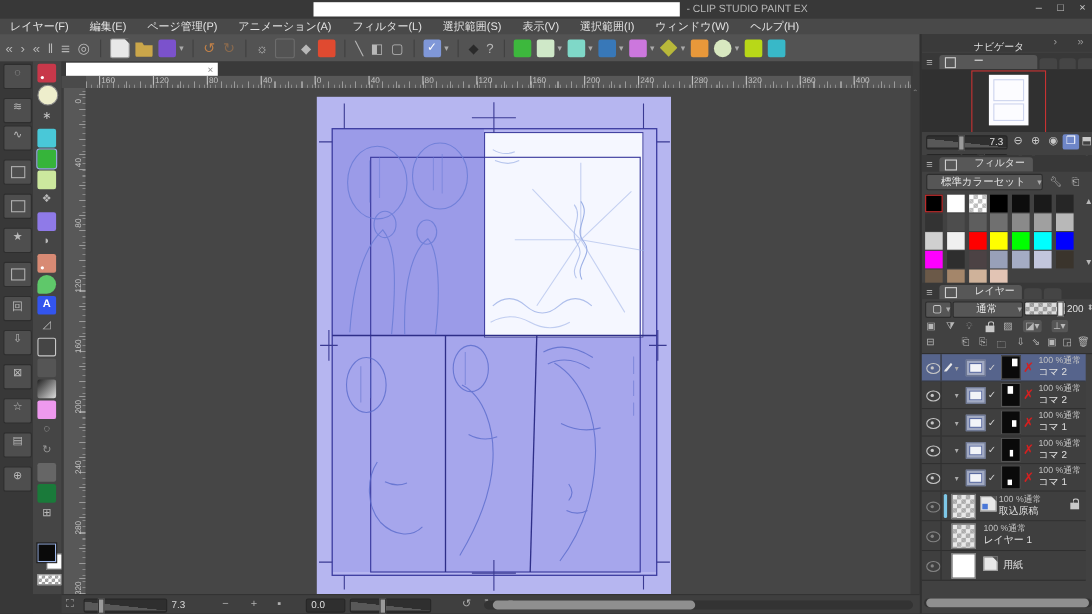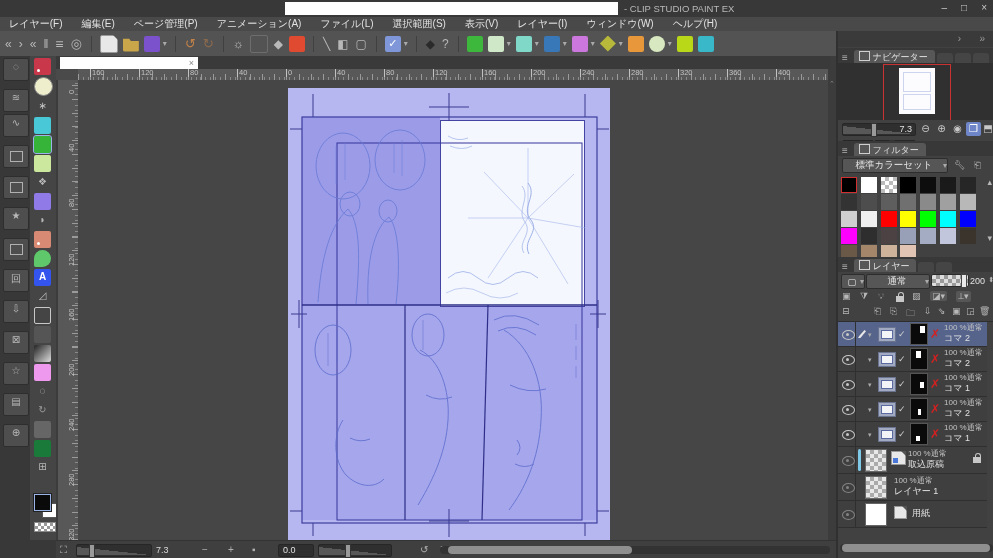--- a/index.html
+++ b/index.html
@@ -64,21 +64,21 @@
   .vscroll{left:828px;top:80px;width:8px;height:460px;background:#3c3c3c;color:#888;font-size:7px;text-align:center;}
   .page{position:absolute;left:210px;top:8px;width:322px;height:452px;background:#b6b6f0;}
   .pnl-topleft{position:absolute;left:14px;top:29px;width:138px;height:188px;background:#9b9be8;}
   .pnl-bottom{position:absolute;left:14px;top:217px;width:295px;height:215px;background:#a6a6ec;}
   .pnl-white{position:absolute;left:152px;top:32px;width:143px;height:185px;background:#f5f7ff;border:1px solid #4343a2;}
   
   .right{left:836px;top:31px;width:157px;height:527px;background:#414141;border-left:2px solid #303030;}
   .rp{position:absolute;}
   .collapse-row{left:0;top:0;width:157px;height:16px;background:#3a3a3a;color:#999;}
   .ptabs{height:15px;background:#383838;display:flex;align-items:flex-end;gap:2px;width:157px;}
-  .ptab{background:#575757;border-radius:3px 3px 0 0;padding:1px 7px 1px 5px;font-size:9px;color:#e0e0e0;display:flex;gap:3px;align-items:flex-start;height:11px;}
+  .ptab{background:#575757;border-radius:3px 3px 0 0;padding:1px 7px 1px 5px;font-size:9px;color:#e0e0e0;display:flex;gap:16px;align-items:flex-end;height:11px;}
   .ptab .ti{width:9px;height:8px;border:1px solid #cfcfcf;display:inline-block;}
   .ptab-dim{width:16px;height:10px;background:#454545;border-radius:3px 3px 0 0;}
   .burger{color:#b0b0b0;font-size:10px;padding:0 4px;}
   .navprev{background:#303030;overflow:hidden;}
   .navthumb{position:absolute;left:61px;top:5px;width:36px;height:46px;background:#fcfcff;}
   .navthumb::before{content:"";position:absolute;left:4px;top:4px;right:4px;height:18px;border:1px solid #cdd4ee;}
   .navthumb::after{content:"";position:absolute;left:4px;bottom:4px;right:4px;height:14px;border:1px solid #cdd4ee;}
   .navview{position:absolute;left:45px;top:1px;width:66px;height:56px;border:1.5px solid #c83232;}
   .slider{position:relative;background:#2f2f2f;border:1px solid #262626;border-radius:2px;height:11px;}
   .slider .wedge{position:absolute;left:0;bottom:1px;width:100%;height:8px;
@@ -141,24 +141,24 @@
       <span>□</span>
       <span>×</span>
     </div>
   </div>
 
   <div class="abs menubar">
     <span>レイヤー(F)</span>
     <span>編集(E)</span>
     <span>ページ管理(P)</span>
     <span>アニメーション(A)</span>
-    <span>ファイル(L)</span>
+    <span>フィルター(L)</span>
     <span>選択範囲(S)</span>
     <span>表示(V)</span>
-    <span>レイヤー(I)</span>
+    <span>選択範囲(I)</span>
     <span>ウィンドウ(W)</span>
     <span>ヘルプ(H)</span>
   </div>
 
   <div class="abs commandbar">
     <span class="cmd-glyph">«</span>
     <span class="cmd-glyph">›</span>
     <span class="cmd-glyph">«</span>
     <span class="cmd-glyph">‖</span>
     <span class="cmd-glyph" style="font-size:14px">≡</span>

